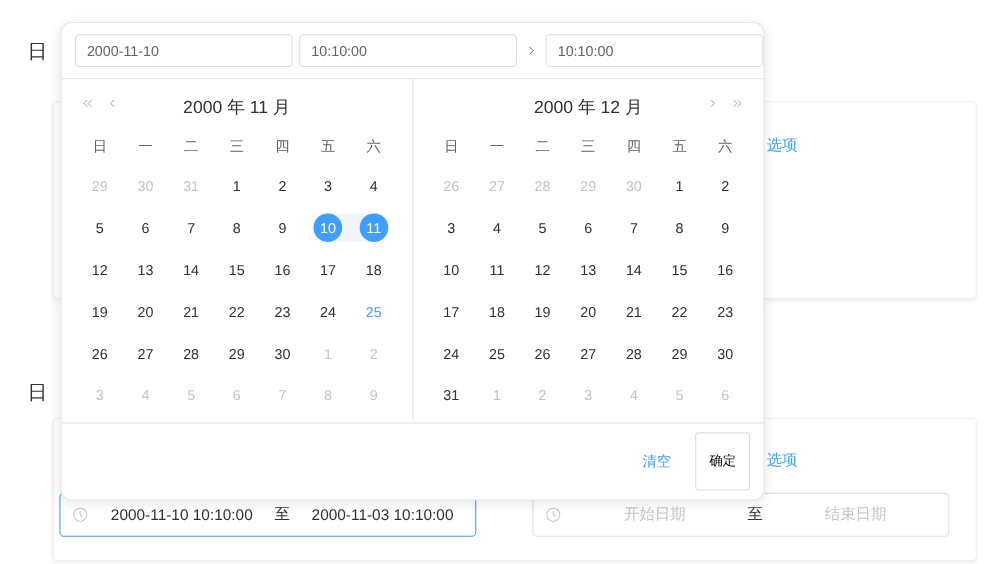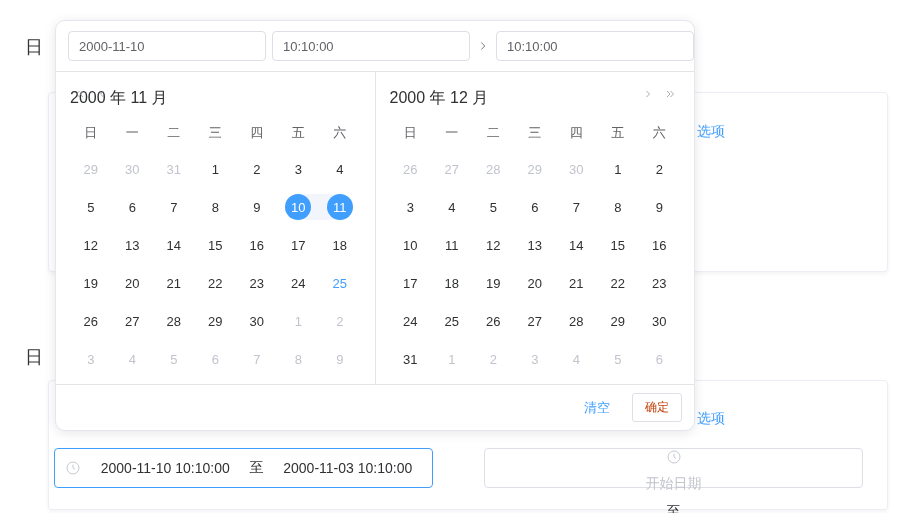--- a/index.html
+++ b/index.html
@@ -14,21 +14,21 @@
   
   .popup { position: absolute; left: 55px; top: 20px; width: 640px; background: #fff; border: 1px solid #e4e7ed; border-radius: 10px; box-shadow: 0 2px 12px 0 rgba(0,0,0,0.1); z-index: 10; }
   .popup-header { display: flex; align-items: center; padding: 10px 12px; gap: 6px; }
   .date-input { flex: 1 1 0; height: 30px; border: 1px solid #dcdfe6; border-radius: 4px; padding: 0 10px; font-size: 13px; color: #606266; outline: none; background: #fff; }
   .arrow-sep { width: 24px; text-align: center; color: #606266; display:flex; align-items:center; justify-content:center;}
   .arrow-sep svg { width: 14px; height: 14px; stroke: #606266; stroke-width: 1.5; fill: none; }
 
   .panels { display: flex; border-top: 1px solid #e4e4e4; }
   .panel { flex: 1 1 0; padding: 10px 14px 6px 14px; }
   .panel + .panel { border-left: 1px solid #e4e4e4; }
-  .panel-header { display: flex; align-items: center; justify-content: flex-start; position: relative; height: 32px; margin-bottom: 4px; }
+  .panel-header { display: flex; align-items: center; justify-content: center; position: relative; height: 32px; margin-bottom: 4px; }
   .panel-title { font-size: 16px; color: #303133; }
   .nav-btn { position: absolute; top: 6px; color: #878d99; cursor: pointer; display: inline-flex; }
   .nav-btn svg { width: 12px; height: 12px; stroke: currentColor; stroke-width: 1.5; fill: none; }
   .nav-yy-l { left: 4px; }
   .nav-m-l  { left: 26px; }
   .nav-m-r  { right: 26px; }
   .nav-yy-r { right: 4px; }
 
   .dow-row, .week-row { display: grid; grid-template-columns: repeat(7, 1fr); }
   .dow-cell { text-align: center; font-size: 13px; color: #606266; padding: 6px 0 8px 0; }
@@ -37,26 +37,26 @@
   .day-cell.today { color: #409eff; }
   .day-cell .bubble { width: 26px; height: 26px; border-radius: 50%; display:flex; align-items:center; justify-content:center; }
   .day-cell.sel-start .bubble, .day-cell.sel-end .bubble { background: #409eff; color: #fff; }
   .range-bg { position: absolute; height: 26px; background: #f2f6fc; top: 50%; transform: translateY(-50%); left:0; right:0; z-index: 0; }
   .day-cell.sel-start .range-bg { left: 50%; right: 0; }
   .day-cell.sel-end .range-bg { left: 0; right: 50%; }
   .day-cell .bubble { position: relative; z-index: 1; }
 
   .popup-footer { display: flex; justify-content: flex-end; align-items: center; gap: 16px; padding: 8px 12px; border-top: 1px solid #e4e4e4; }
   .link-btn { color: #409eff; font-size: 13px; cursor: pointer; background: none; border: none; padding: 4px 6px; }
-  .confirm-btn { font-size: 12px; color: #c2410c; background: #fff; border: 1px solid #dcdfe6; border-radius: 3px; padding: 5px 12px; cursor: pointer; }
+  .confirm-btn { font-size: 12px; color: #000000; background: #fff; border: 1px solid #dcdfe6; border-radius: 3px; padding: 17px 12px; cursor: pointer; }
 
   
   .range-wrap { position: absolute; left: 54px; width: 379px; height: 40px; border: 1px solid #dcdfe6; border-radius: 4px; display: flex; align-items: center; padding: 0 10px; gap: 10px; background: #fff; }
   .range-wrap.focused { border-color: #409eff; }
-  .range-wrap.right { left: 484px; flex-direction: column; }
+  .range-wrap.right { left: 484px; }
   .range-icon { color: #c0c4cc; display:flex; }
   .range-icon svg { width: 16px; height: 16px; stroke: currentColor; stroke-width: 1.4; fill: none; }
   .range-text { flex: 1 1 auto; text-align: center; font-size: 14px; color: #303133; }
   .range-text.empty { color: #c0c4cc; }
   .range-sep { color: #303133; font-size: 14px; }
 </style>
 </head>
 <body>
 
 <div class="bg-label bg-label-1">日</div>

